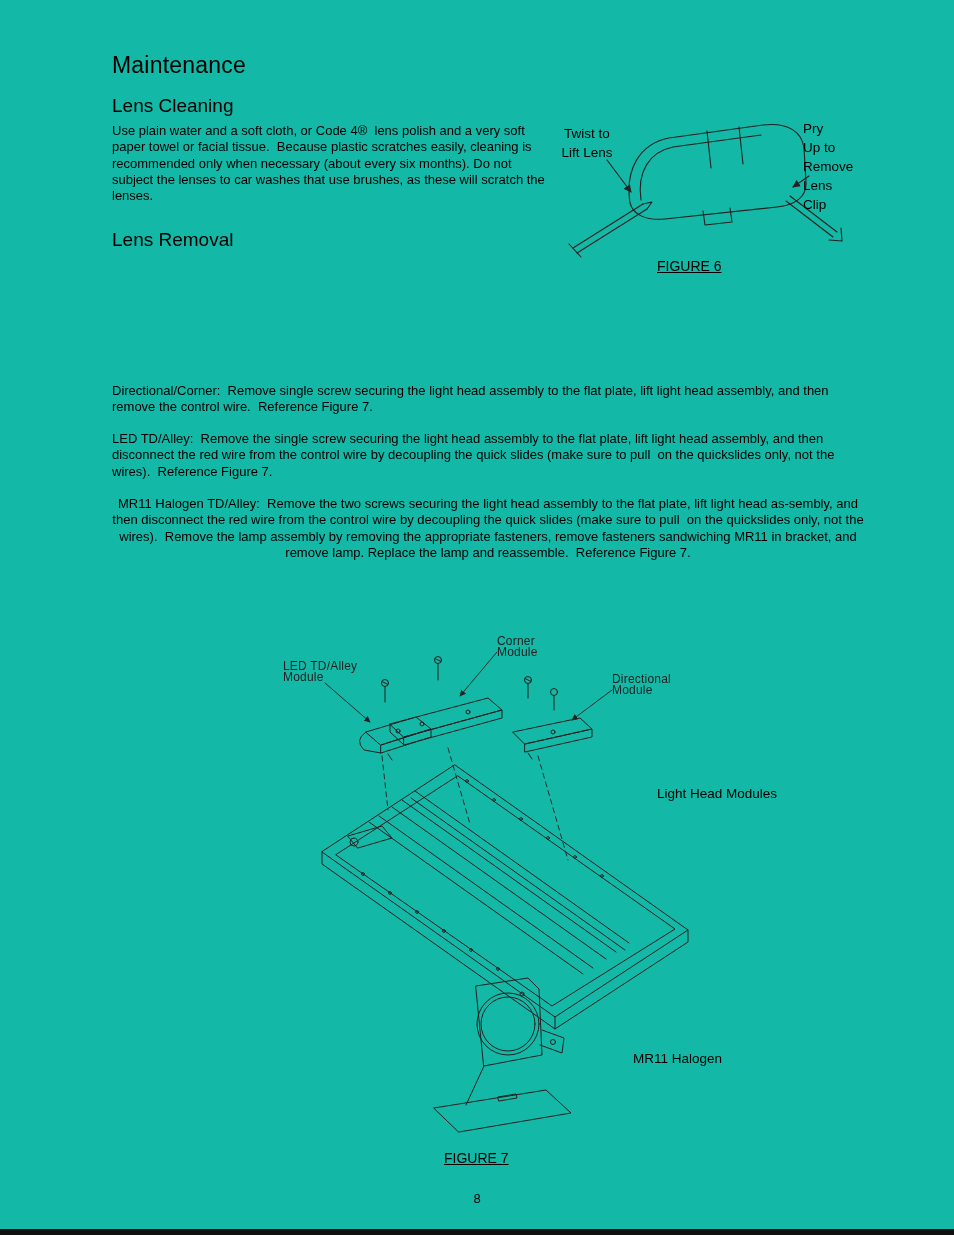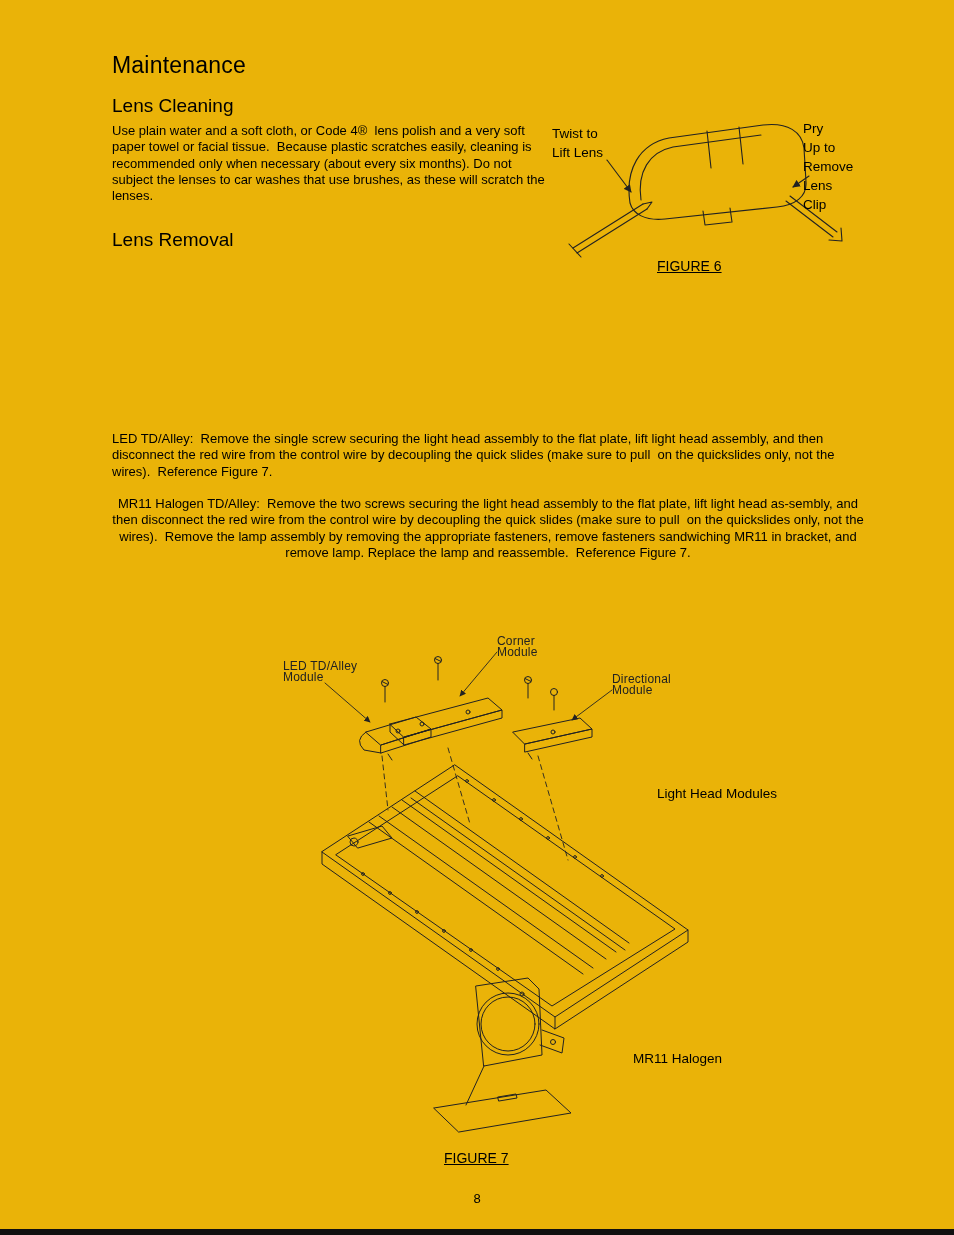--- a/index.html
+++ b/index.html
@@ -1,33 +1,33 @@
 <!DOCTYPE html>
 <html><head>
 <meta charset="utf-8">
 <style>
   * { margin:0; padding:0; box-sizing:border-box; }
   html,body { background:#ffffff; }
   .page {
-    position:relative; width:954px; height:1235px; background:#eab308;
+    position:relative; width:954px; height:1235px; background:#14b8a6;
     font-family:"Liberation Sans", sans-serif; color:#000; overflow:hidden;
   }
   .title { position:absolute; left:112px; top:52px; font-size:23px; font-weight:400; letter-spacing:0.2px; }
   .h2 { position:absolute; font-size:19px; font-weight:400; }
   .h2-lens-cleaning { left:112px; top:95px; }
   .h2-lens-removal { left:112px; top:229px; }
   .h2-light-head { left:112px; top:357px; }
   .body-text { position:absolute; font-size:13px; line-height:16.3px; white-space:pre-wrap; }
   .body-lens-cleaning { left:112px; top:123px; width:436px; }
   .body-lens-removal { left:112px; top:252px; width:464px; }
   .para-1 { left:112px; top:383px; width:752px; }
   .para-2 { left:112px; top:431px; width:752px; }
   .para-3 { left:112px; top:496px; width:752px;text-align:center; }
   .fig-label { position:absolute; font-size:13.5px; line-height:19px; white-space:pre-line; }
-  .label-twist { left:552px; top:124px; width:70px; }
+  .label-twist { left:552px; top:124px; width:70px; text-align:center; }
   .label-pry { left:803px; top:119px; }
   .label-modules { left:657px; top:784px; }
   .label-mr11 { left:633px; top:1049px; }
   .fig-label-sm { position:absolute; font-size:12px; line-height:10.5px; white-space:pre-line; color:#222; letter-spacing:0.2px; }
   .label-led { left:283px; top:661px; }
   .label-corner { left:497px; top:636px; }
   .label-directional { left:612px; top:674px; }
   .fig-caption { position:absolute; font-size:14px; text-decoration:underline; }
   .caption-fig6 { left:657px; top:258px; }
   .caption-fig7 { left:444px; top:1150px; }
@@ -79,20 +79,21 @@
   </svg>
   <div class="fig-label label-twist">Twist to
 Lift Lens</div>
   <div class="fig-label label-pry">Pry
 Up to
 Remove
 Lens
 Clip</div>
   <div class="fig-caption caption-fig6">FIGURE 6</div>
 
+  <div class="body-text para-1">Directional/Corner:  Remove single screw securing the light head assembly to the flat plate, lift light head assembly, and then remove the control wire.  Reference Figure 7.</div>
   <div class="body-text para-2">LED TD/Alley:  Remove the single screw securing the light head assembly to the flat plate, lift light head assembly, and then disconnect the red wire from the control wire by decoupling the quick slides (make sure to pull  on the quickslides only, not the wires).  Reference Figure 7.</div>
   <div class="body-text para-3">MR11 Halogen TD/Alley:  Remove the two screws securing the light head assembly to the flat plate, lift light head as-sembly, and then disconnect the red wire from the control wire by decoupling the quick slides (make sure to pull  on the quickslides only, not the wires).  Remove the lamp assembly by removing the appropriate fasteners, remove fasteners sandwiching MR11 in bracket, and remove lamp. Replace the lamp and reassemble.  Reference Figure 7.</div>
 
   <svg class="fig7-svg" viewBox="0 0 440 530">
     <defs>
       <marker id="arr2" viewBox="0 0 10 10" refX="9" refY="5" markerWidth="7" markerHeight="7" orient="auto-start-reverse">
         <path d="M0,0 L10,5 L0,10 Z" fill="#222"></path>
       </marker>
     </defs>
     <g fill="none" stroke="#222" stroke-width="1" stroke-linejoin="round" stroke-linecap="round">

